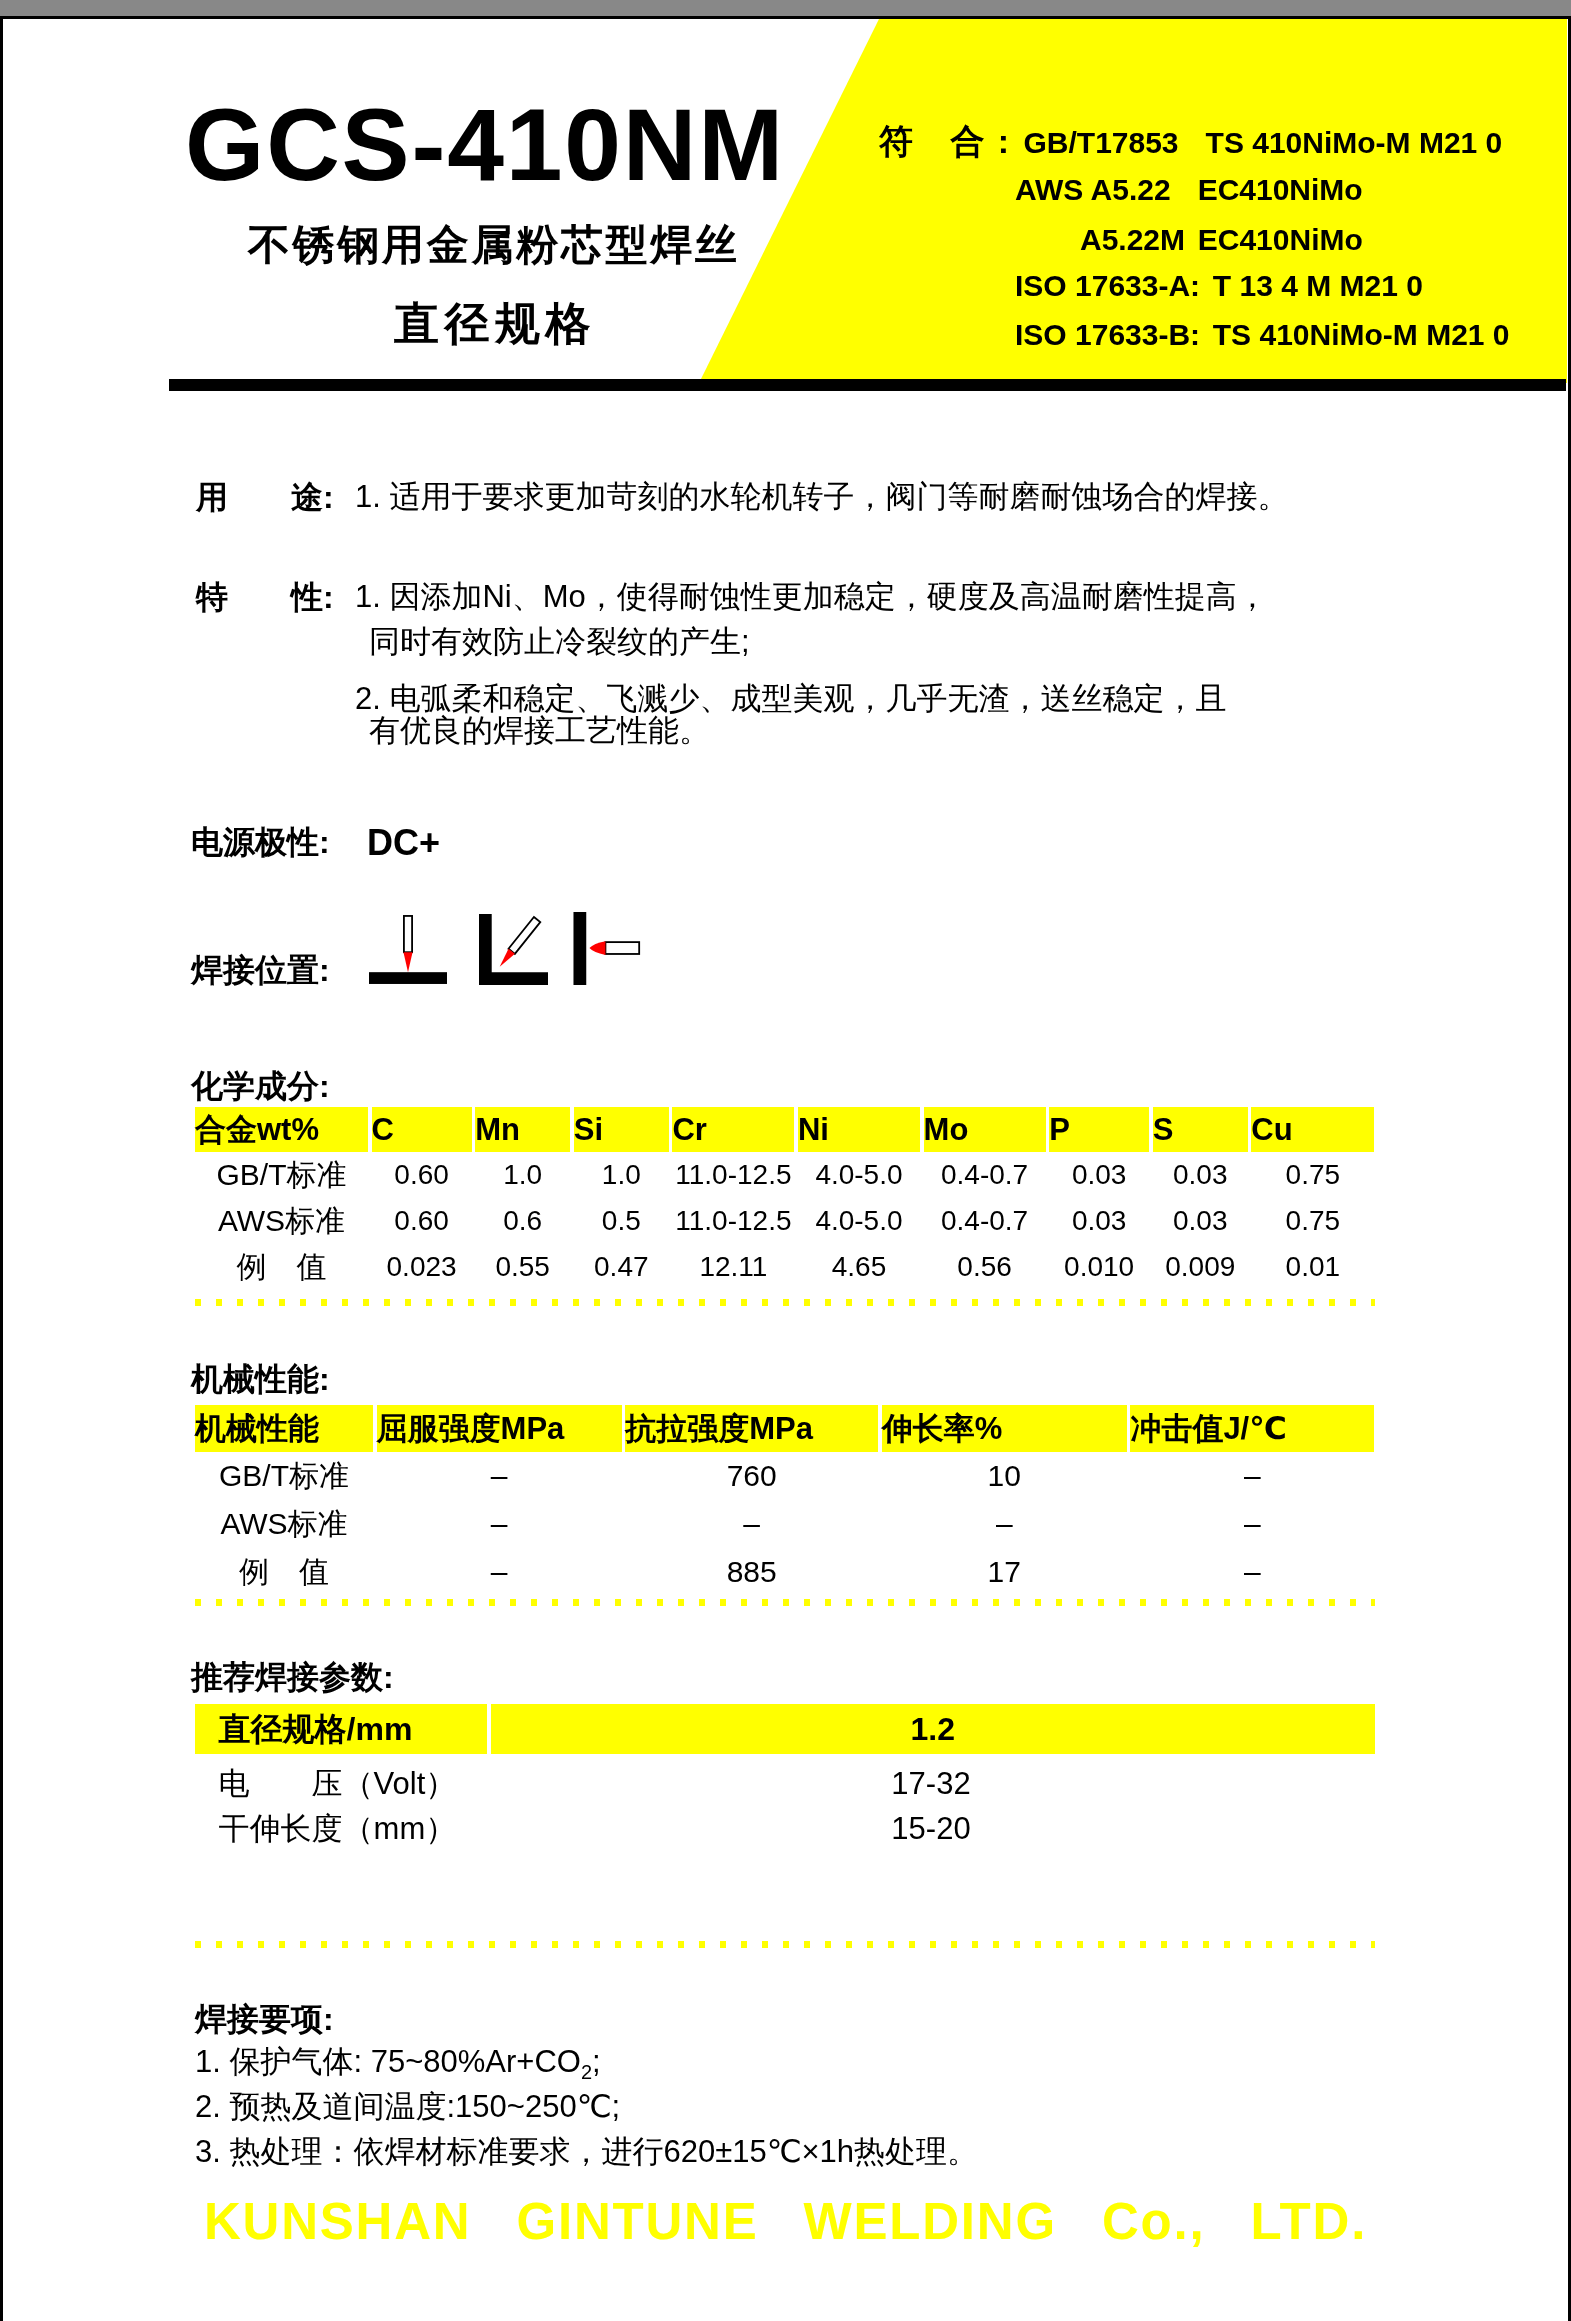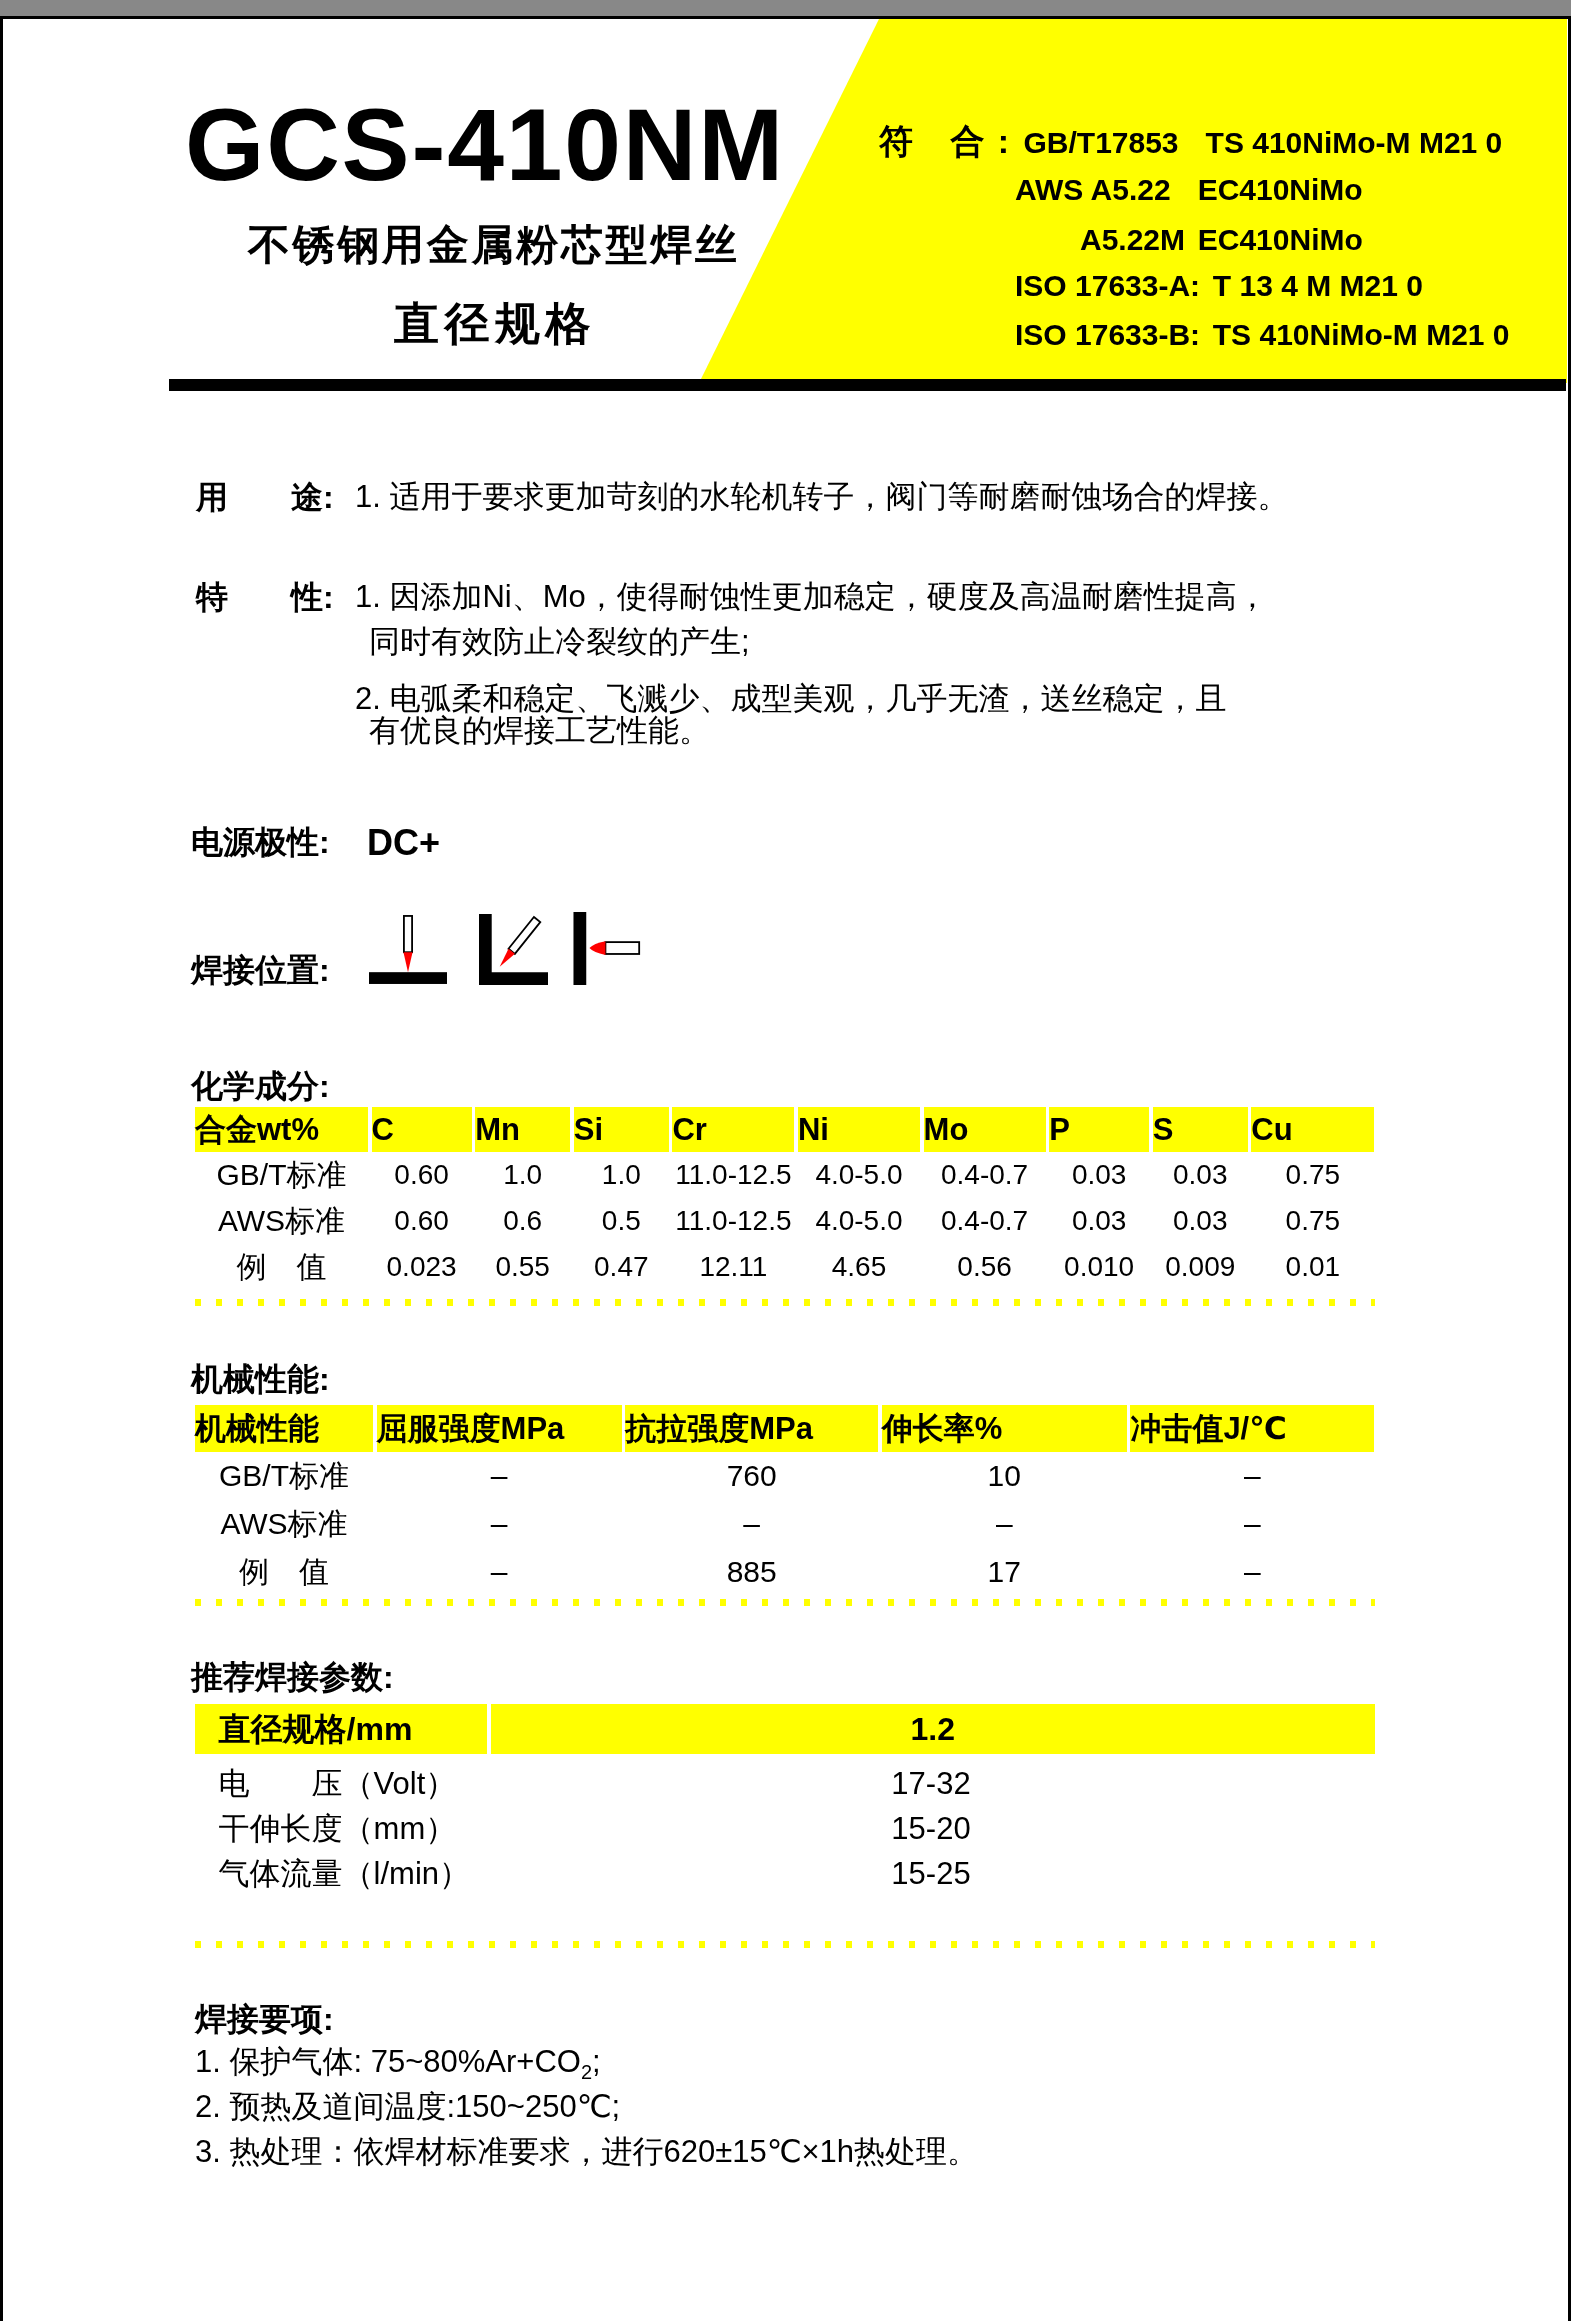--- a/index.html
+++ b/index.html
@@ -232,28 +232,25 @@
     </div>
     <div id="param-rows" style="margin-top:7.3px;">
         <div class="p-row">
           <div class="p-label">电　　压（Volt）</div>
           <div class="p-value">17-32</div>
         </div>
         <div class="p-row">
           <div class="p-label">干伸长度（mm）</div>
           <div class="p-value">15-20</div>
         </div>
-        <div class="p-row">
-          <div class="p-label">气体流量（l/min）</div>
-          <div class="p-value">15-25</div>
-        </div>
       </div>
   </div>
   <div class="dotted" style="top:1922px;"></div>
 
   <div class="abs sec-label" style="left:192px;top:1984px;">焊接要项:</div>
   <div class="note-line" style="top:2027px;"><span>1. 保护气体: 75~80%Ar+CO</span><sub>2</sub><span>;</span></div>
   <div class="note-line" style="top:2072px;"><span>2. 预热及道间温度:150~250℃;</span><sub></sub><span></span></div>
   <div class="note-line" style="top:2117px;"><span>3. 热处理：依焊材标准要求，进行620±15℃×1h热处理。</span><sub></sub><span></span></div>
 
+  <div class="footer">KUNSHAN GINTUNE WELDING Co., LTD.</div>
 
 </div>
 
 
 </body></html>

